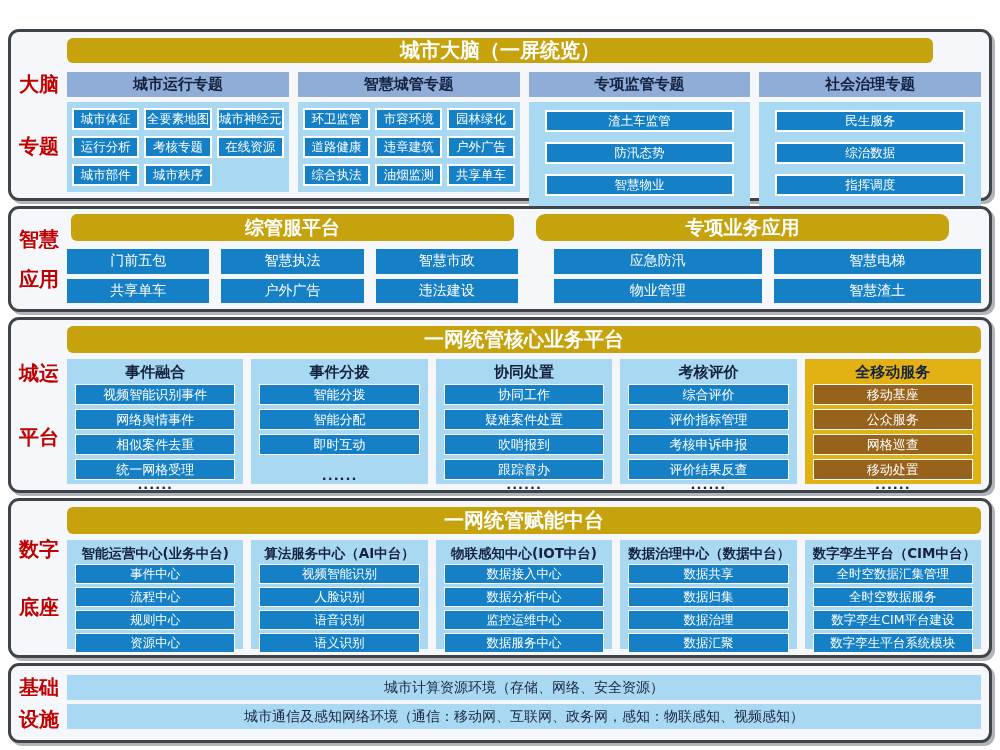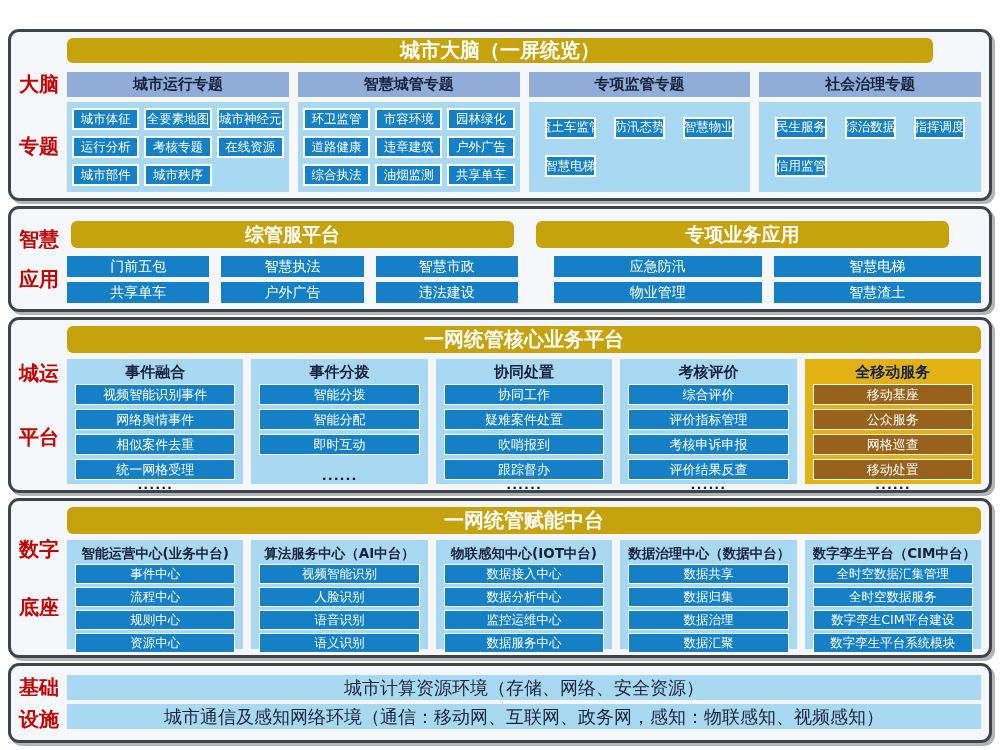--- a/index.html
+++ b/index.html
@@ -10,29 +10,29 @@
   .sec-body{flex:1;padding:4px 8px 6px 0;display:flex;flex-direction:column;min-width:0;}
   .gold{background:#C6A30D;color:#fff;font-weight:bold;text-align:center;border-radius:6px;white-space:nowrap;overflow:hidden;}
   
   .s1{height:172px;}
   .s1-head{height:25px;line-height:25px;font-size:20px;margin:2px 48px 0 0;}
   .cols{display:flex;gap:9px;margin-top:9px;flex:1;min-height:0;}
   .bcol{flex:1;display:flex;flex-direction:column;min-width:0;}
   .bcol-head{background:#8FADD6;color:#14223F;font-weight:bold;font-size:15px;text-align:center;height:25px;line-height:25px;flex:none;}
   .bcol-panel{background:#A9D8F3;flex:1;margin-top:5px;display:grid;align-content:space-evenly;}
   .grid3{grid-template-columns:repeat(3,1fr);padding:4px 5px;gap:4px 5px;}
-  .grid2{grid-template-columns:repeat(3,1fr);padding:8px 16px;gap:10px 18px;}
+  .grid2{grid-template-columns:repeat(1,1fr);padding:8px 16px;gap:10px 18px;}
   .btn{background:#1580C6;color:#fff;text-align:center;display:flex;align-items:center;justify-content:center;box-sizing:border-box;white-space:nowrap;overflow:hidden;}
   .btn-sm{border:2px solid #fff;font-size:12.5px;min-height:22px;}
   
   .s2{height:106px;}
-  .app-groups{display:flex;gap:12px;margin-top:8px;flex:1;}
+  .app-groups{display:flex;gap:12px;margin-top:1px;flex:1;}
   .agroup{flex:1;display:flex;flex-direction:column;min-width:0;}
   .agroup .gold{height:27px;line-height:27px;font-size:19px;margin:0 4px;}
-  .agroup .gold.inset{margin:0 32px 0 6px;}
+  .agroup .gold.inset{margin:0 32px 0 6px;border-radius:9px;}
   .agrid{display:grid;gap:5px 12px;margin-top:8px;flex:1;}
   .btn-md{font-size:14px;}
   
   .s3{height:176px;}
   .s3-head,.s4-head{height:27px;line-height:27px;font-size:20px;margin-top:2px;}
   .pcols{display:flex;gap:8px;margin-top:6px;flex:1;min-height:0;}
   .pcol{flex:1;background:#A9D8F3;padding:2px 8px 2px;display:flex;flex-direction:column;min-width:0;}
   .pcol.goldp{background:#E2B113;}
   .ptitle{text-align:center;font-weight:bold;font-size:15px;color:#14223F;height:23px;line-height:23px;flex:none;}
   .pstack{display:flex;flex-direction:column;gap:4px;flex:1;}
@@ -42,21 +42,21 @@
   
   .s4{height:160px;}
   .dcols{display:flex;gap:8px;margin-top:6px;flex:1;min-height:0;}
   .dcol{flex:1;background:#A9D8F3;padding:2px 8px 6px;display:flex;flex-direction:column;min-width:0;}
   .dtitle{text-align:center;font-weight:bold;font-size:13.5px;color:#14223F;height:22px;line-height:22px;flex:none;white-space:nowrap;overflow:hidden;}
   .dstack{display:flex;flex-direction:column;gap:3px;flex:1;}
   .btn-xs{border:1.5px solid #fff;font-size:12.5px;min-height:20px;flex:none;}
   
   .s5{height:80px;}
   .s5 .sec-body{justify-content:space-evenly;}
-  .ibar{background:#A9D8F3;height:25px;line-height:25px;text-align:center;color:#16243F;font-size:18px;white-space:nowrap;overflow:hidden;}
+  .ibar{background:#A9D8F3;height:25px;line-height:25px;text-align:center;color:#16243F;font-size:14px;white-space:nowrap;overflow:hidden;}
 </style>
 </head>
 <body>
 
 <div class="stage">
 
   <div class="sec s1">
     <div class="sec-label">
       <span>大脑</span>
       <span>专题</span>

